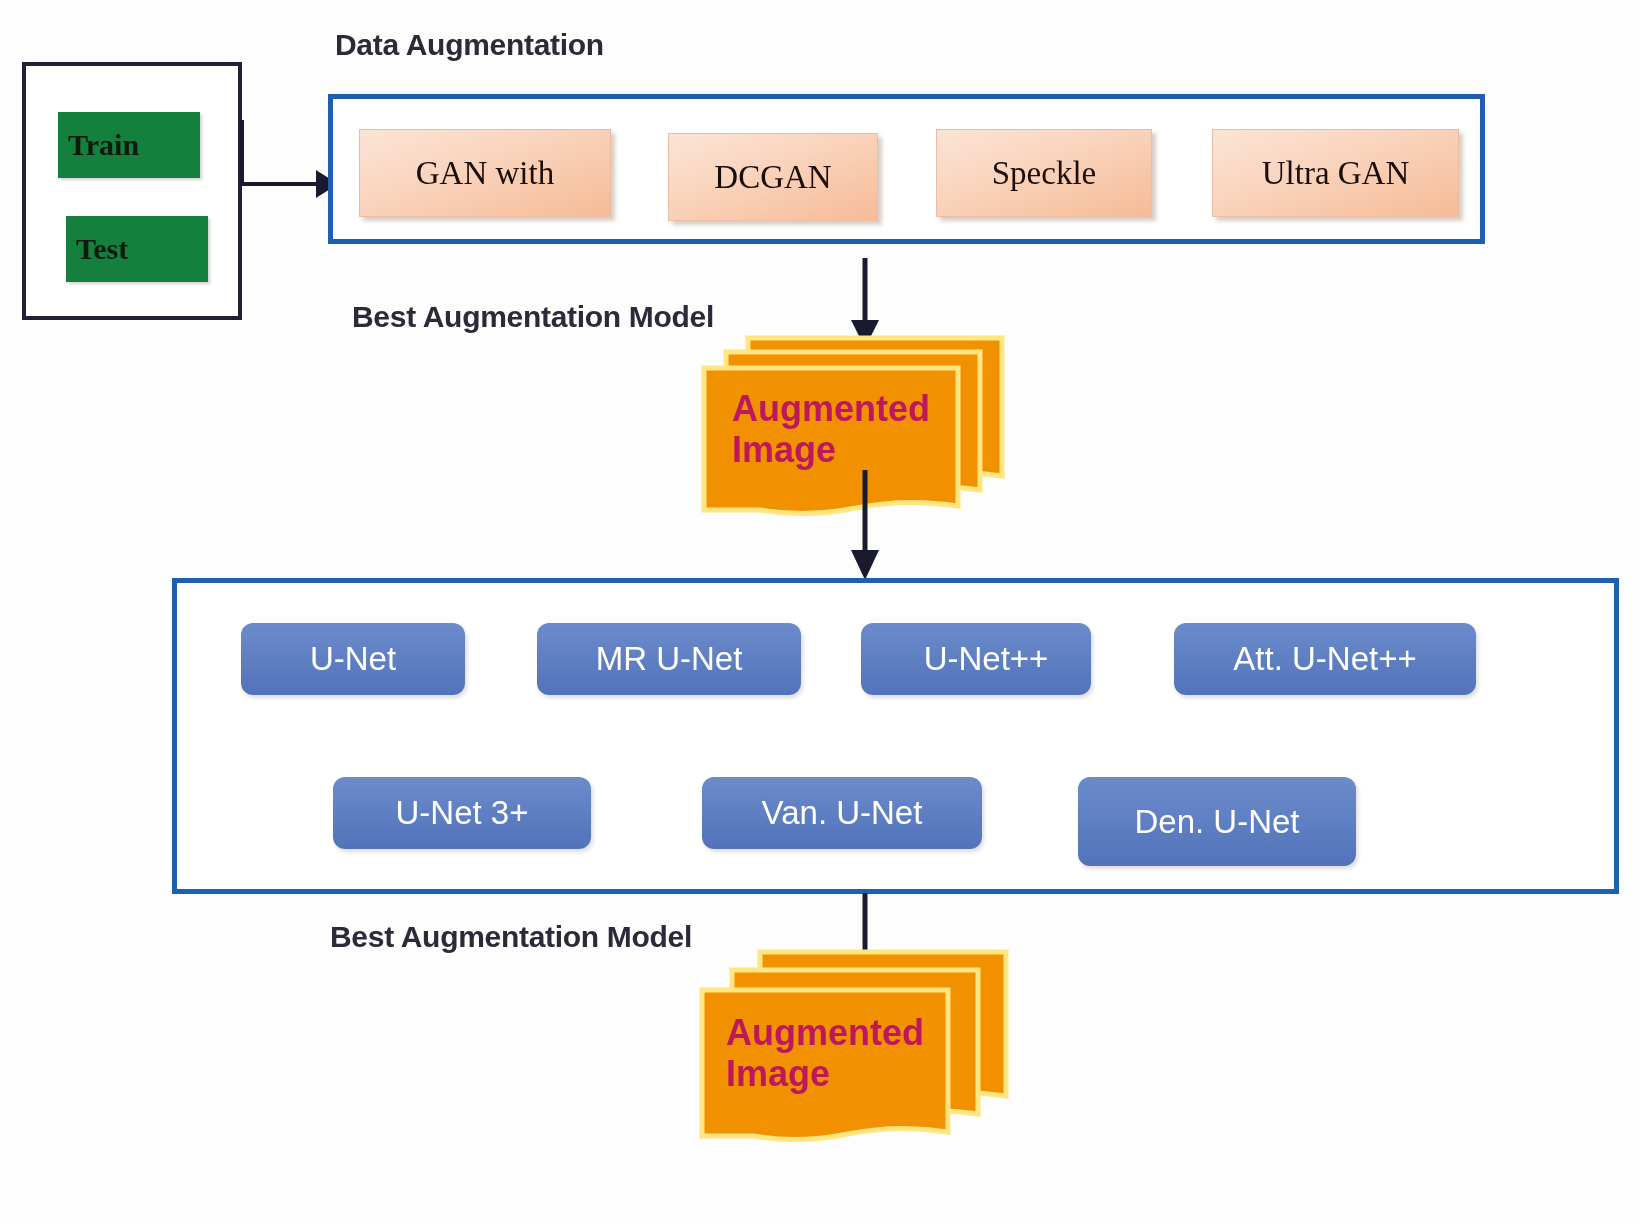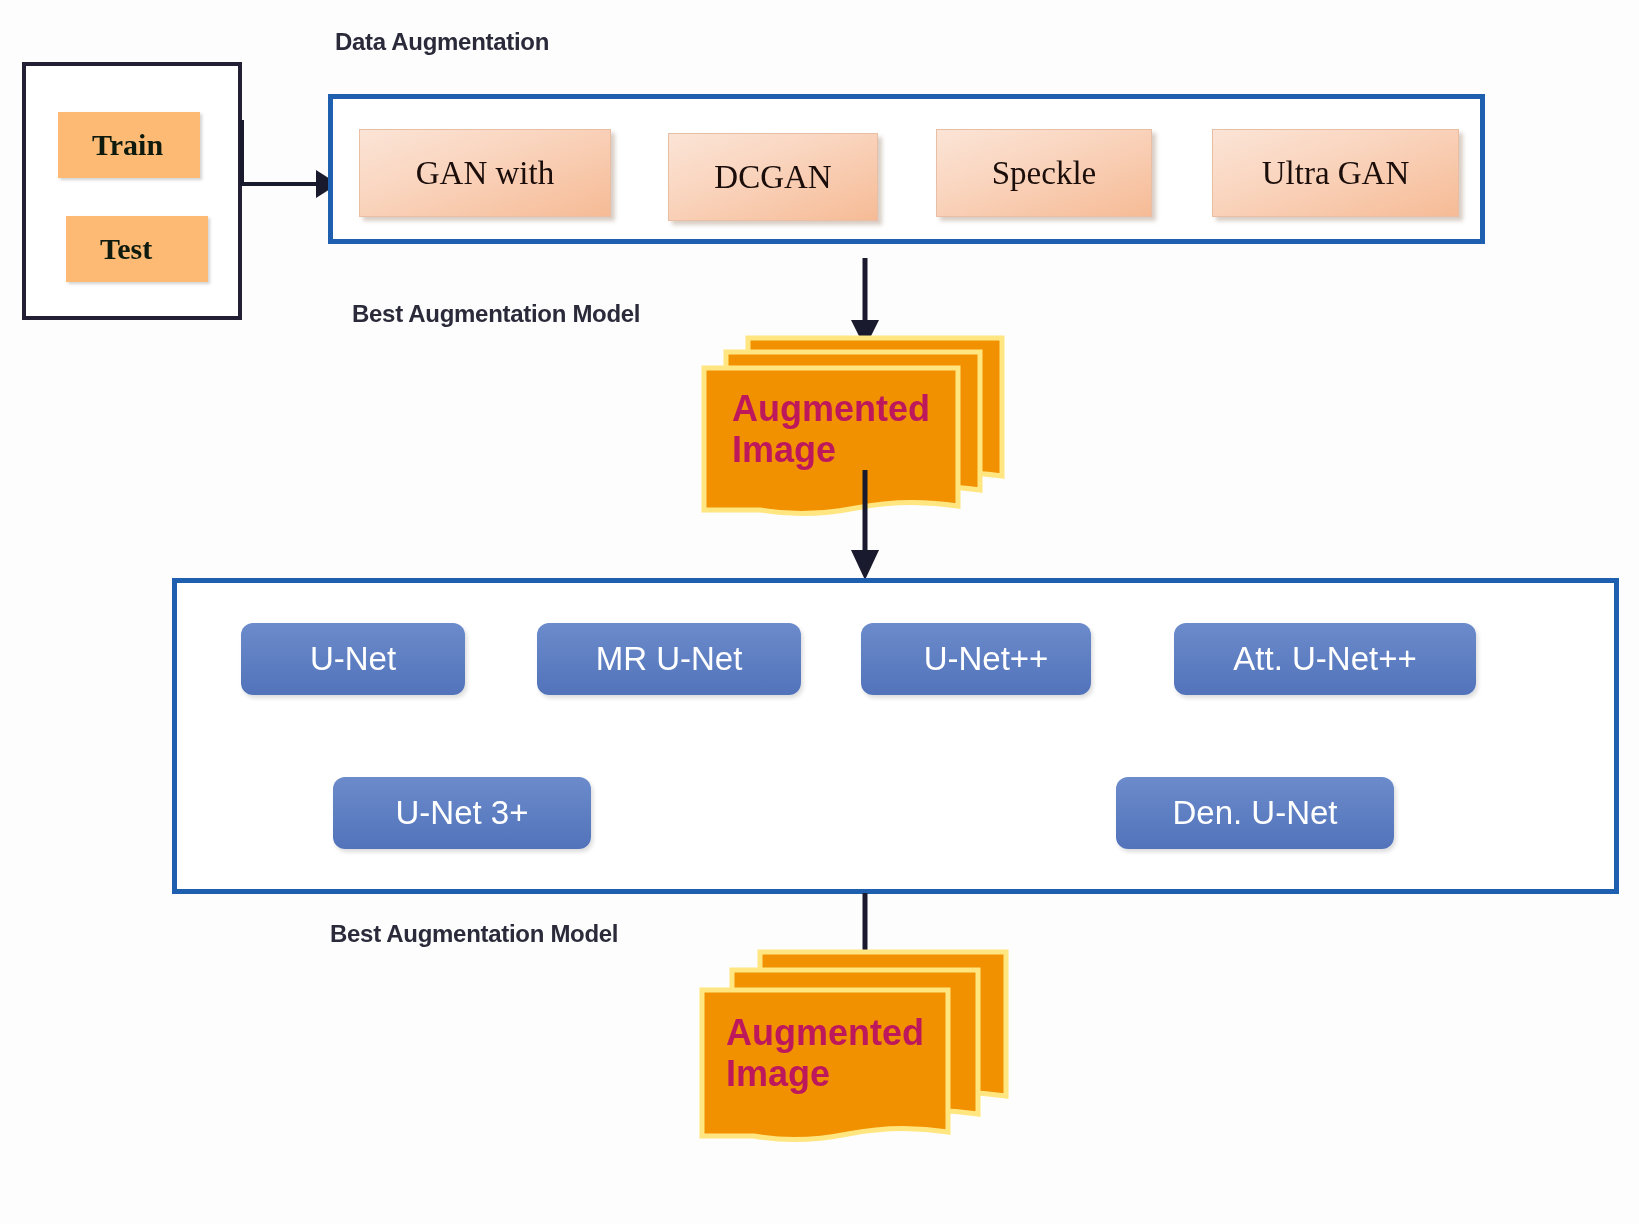--- a/index.html
+++ b/index.html
@@ -19,37 +19,37 @@
   
   .abs { position: absolute; box-sizing: border-box; }
 
   
   .source-box {
     left: 22px; top: 62px; width: 220px; height: 258px;
     border: 4px solid #231f35;
     background: #ffffff;
   }
   .data-chip {
-    background: #fdba74;
+    background: #15803d;
     color: #0d1a0d;
     font-family: "Liberation Serif", serif;
     font-weight: 700;
     font-size: 30px;
     display: flex;
     align-items: center;
-    padding-left: 34px;
+    padding-left: 10px;
     box-shadow: 2px 2px 3px rgba(0,0,0,0.18);
   }
   .chip-train { left: 54px; top: 108px; width: 142px; height: 66px; }
   .chip-test  { left: 54px; top: 212px; width: 142px; height: 66px; }
 
   
   .caption {
     color: #2a2a3a;
-    font-size: 24px;
+    font-size: 30px;
     font-weight: 600;
     letter-spacing: -0.3px;
     white-space: nowrap;
   }
   .cap-data-aug   { left: 335px; top: 28px; }
   .cap-best-1     { left: 352px; top: 300px; }
   .cap-best-2     { left: 330px; top: 920px; }
 
   
   .blue-container {
@@ -183,21 +183,24 @@
     <div class="abs model-chip" style="left:684px; top:40px; width:230px; height:72px;padding-left:20px;">
       <span>U-Net++</span>
     </div>
     <div class="abs model-chip" style="left:997px; top:40px; width:302px; height:72px;">
       <span>Att. U-Net++</span>
     </div>
 
     <div class="abs model-chip" style="left:156px; top:194px; width:258px; height:72px;">
       <span>U-Net 3+</span>
     </div>
-    <div class="abs model-chip" style="left:901px; top:194px; width:278px; height:72px;margin-left:38px;">
+    <div class="abs model-chip" style="left:525px; top:194px; width:280px; height:72px;">
+      <span>Van. U-Net</span>
+    </div>
+    <div class="abs model-chip" style="left:901px; top:194px; width:278px; height:89px;">
       <span>Den. U-Net</span>
     </div>
   </div>
 
   <div class="abs caption cap-best-2">Best Augmentation Model</div>
 
   <svg class="arrow-svg" style="left:848px; top:893px; width:36px; height:88px;">
     <path d="M 17 0 L 17 62" stroke="#1a1a2e" stroke-width="5" fill="none"></path>
     <polygon points="3,58 31,58 17,86" fill="#1a1a2e"></polygon>
   </svg>

